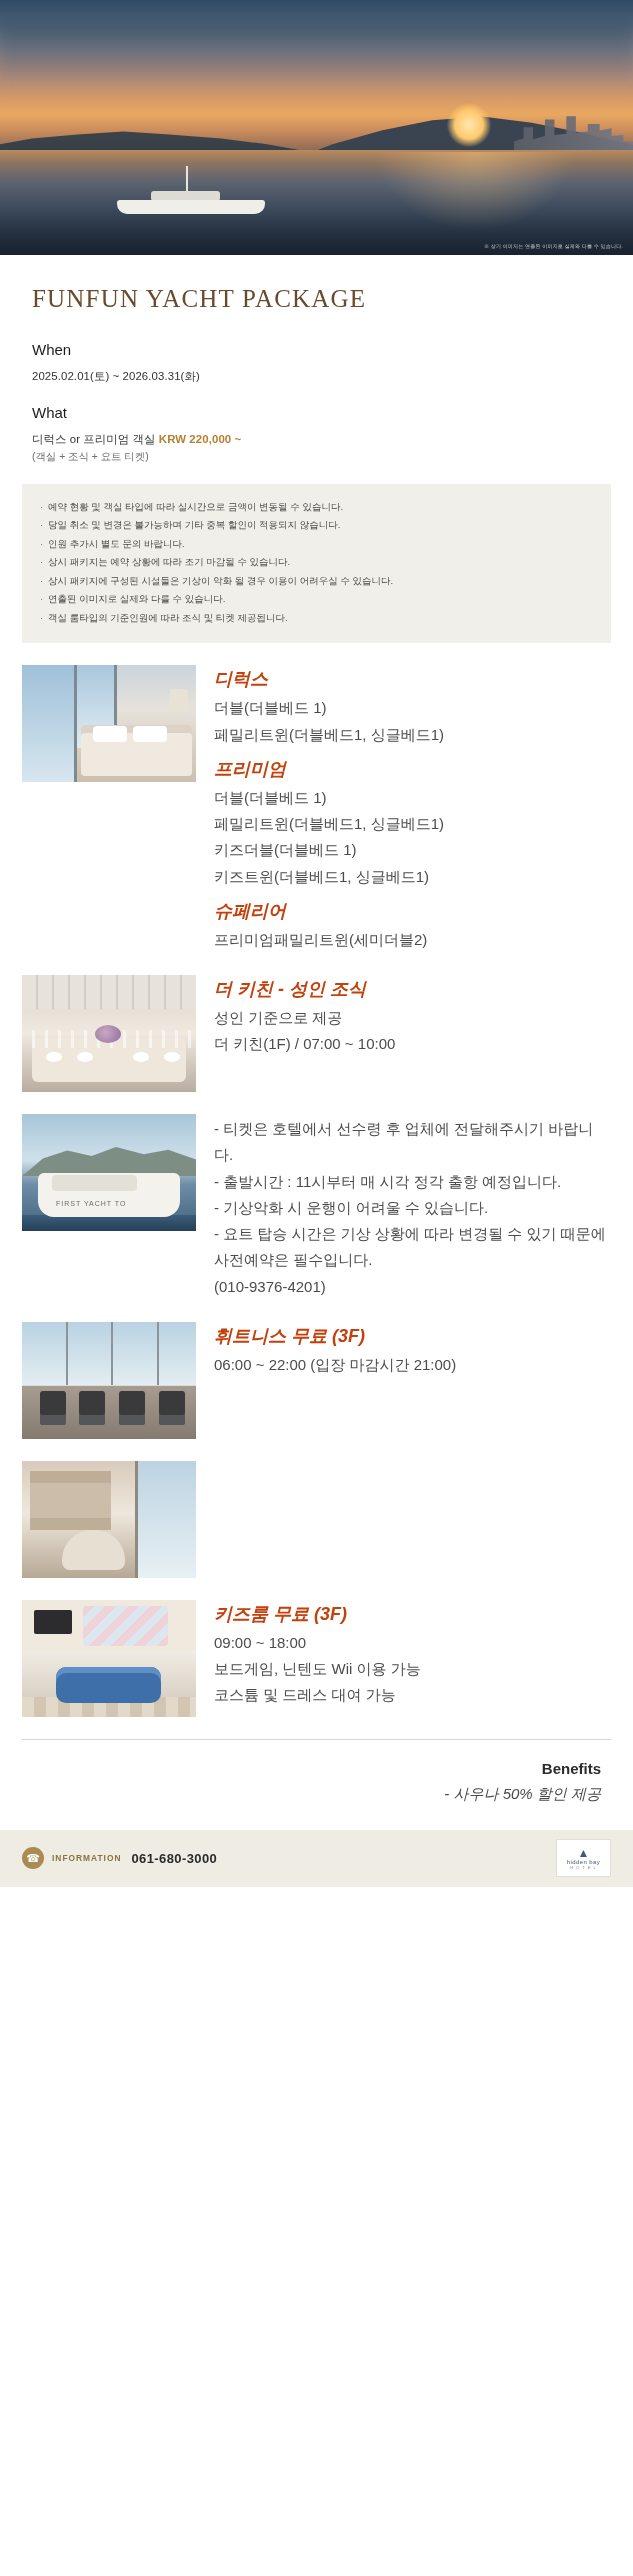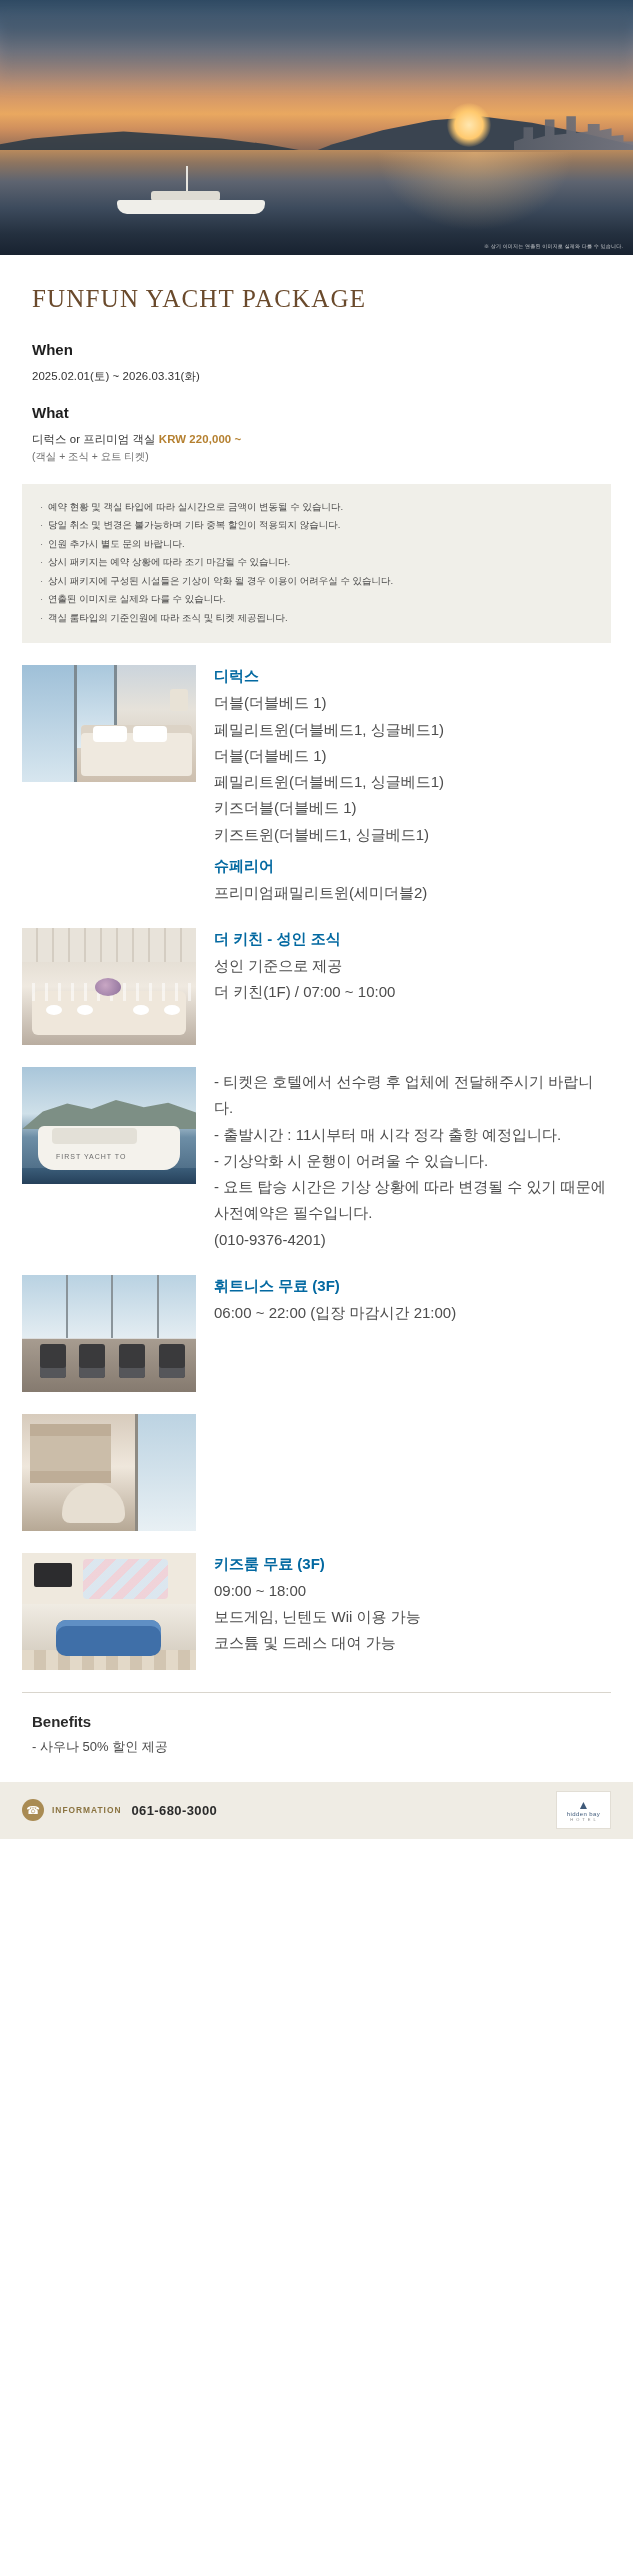--- a/index.html
+++ b/index.html
@@ -95,21 +95,21 @@
     font-size: 25px;
     letter-spacing: 1.2px;
     color: #6a4a2c;
     font-weight: 400;
   }
 
   
   .block { padding: 0 32px; }
   .block h3 {
     font-size: 15px;
-    font-weight: bold;
+    font-weight: normal;
     color: #1e1e1e;
     margin: 18px 0 9px;
   }
   .block .line {
     font-size: 11.4px;
     color: #333;
     line-height: 1.7;
     letter-spacing: 0.1px;
   }
   .price {
@@ -153,24 +153,25 @@
     position: relative;
     overflow: hidden;
     background: #cfcac2;
   }
   .item-body {
     flex: 1;
     padding-left: 18px;
     padding-top: 2px;
   }
   .item-title {
-    font-size: 15px;
+    font-size: 18px;
     font-weight: bold;
-    color: #0369a1;
+    color: #c2410c;
     margin-bottom: 4px;
+    font-style: italic;
   }
   .item-sub {
     font-size: 15px;
     color: #4c4c4c;
     line-height: 1.75;
   }
   .group-gap { margin-top: 9px; }
 
   
   .t-room { background: linear-gradient(to bottom, #cbd4dc 0%, #e6e2da 38%, #cdbfae 100%); }
@@ -208,23 +209,23 @@
 
   .t-kids { background: linear-gradient(to bottom, #e5e0d6 0%, #f2eee6 40%, #cfc6b8 100%); }
   .t-kids .wall { position:absolute; left:0; top:0; width:174px; height:51px; background:#efe9de;}
   .t-kids .mural { position:absolute; left:61px; top:6px; width:85px; height:40px; background: repeating-linear-gradient(135deg,#f0cfd8 0 8px,#d8e6f2 8px 16px); border-radius:4px; opacity:.85;}
   .t-kids .tv { position:absolute; left:12px; top:10px; width:38px; height:24px; background:#2c2c2e; border-radius:2px;}
   .t-kids .pool { position:absolute; left:34px; bottom:14px; width:105px; height:36px; background:#3f6fa8; border-radius:10px; box-shadow: inset 0 6px 0 #5f8fc4;}
   .t-kids .floor { position:absolute; left:0; bottom:0; width:174px; height:20px; background: repeating-linear-gradient(90deg,#e3d9c8 0 12px,#d2c5b1 12px 24px);}
 
   
   .divider { height:1px; background:#d9d5cd; margin: 10px 22px 0; }
-  .benefits { padding: 20px 32px 26px; }
+  .benefits { padding: 20px 32px 26px; text-align: right; }
   .benefits h3 { font-size: 15px; font-weight: bold; margin-bottom: 8px; }
-  .benefits p { font-size: 13px; color: #4a4a4a; }
+  .benefits p { font-size: 15px; color: #4a4a4a; font-style: italic; }
 
   
   .footer {
     position: relative;
     height: 57px;
     background: #efece4;
     display: flex;
     align-items: center;
     padding: 0 22px;
   }
@@ -308,20 +309,21 @@
           <div class="win2"></div>
           <div class="lamp"></div>
           <div class="bed"></div>
           <div class="pillow"></div>
           <div class="pillow2"></div>
         </div>
         <div class="item-body">
           <div class="item-title">디럭스</div>
           <div class="item-sub">더블(더블베드 1)</div>
           <div class="item-sub">페밀리트윈(더블베드1, 싱글베드1)</div>
+          <div class="item-title group-gap">프리미엄</div>
           <div class="item-sub">더블(더블베드 1)</div>
           <div class="item-sub">페밀리트윈(더블베드1, 싱글베드1)</div>
           <div class="item-sub">키즈더블(더블베드 1)</div>
           <div class="item-sub">키즈트윈(더블베드1, 싱글베드1)</div>
           <div class="item-title group-gap">슈페리어</div>
           <div class="item-sub">프리미엄패밀리트윈(세미더블2)</div>
         </div>
       </div>
       <div class="item">
         <div class="thumb t-dining">

